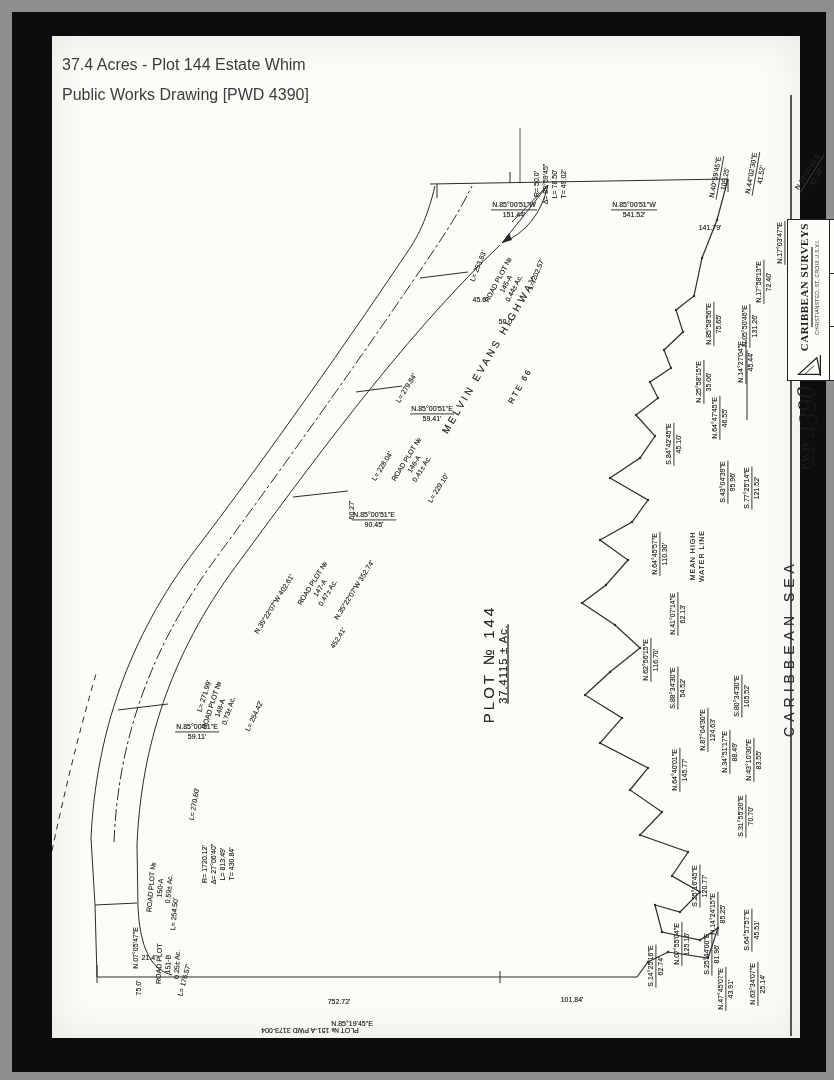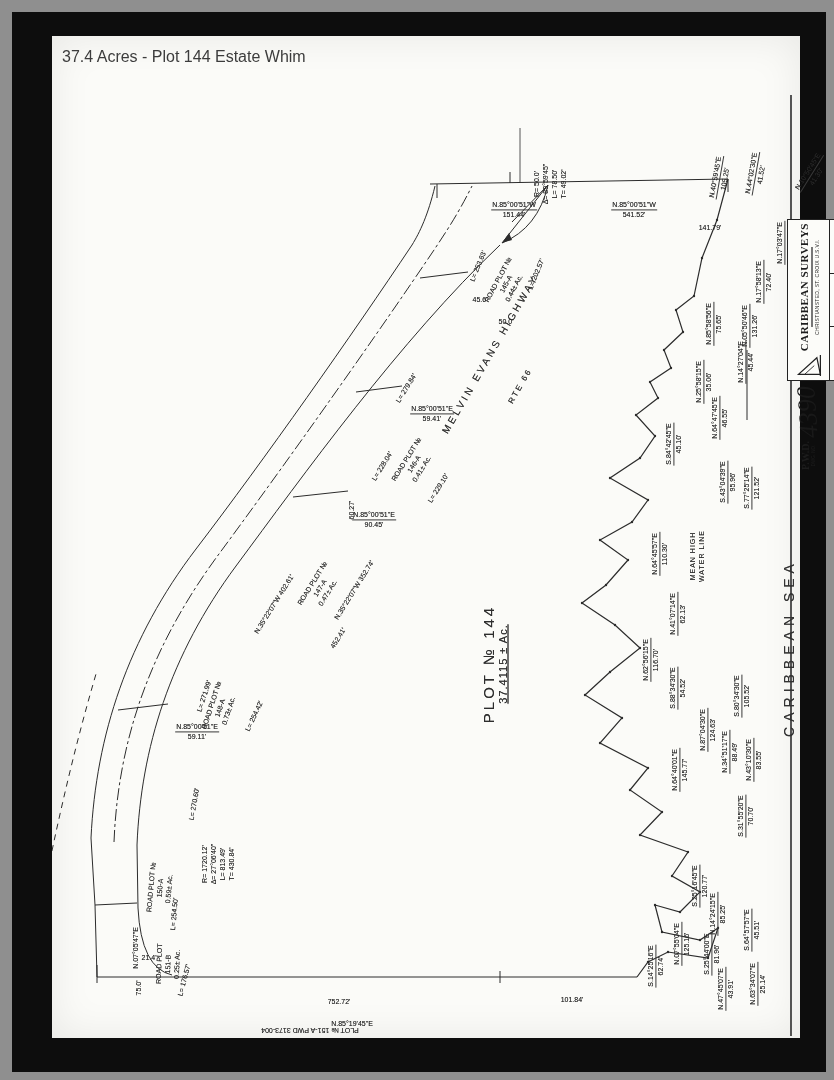--- a/index.html
+++ b/index.html
@@ -3,21 +3,21 @@
 <meta charset="utf-8">
 <style>
   html,body{margin:0;padding:0;background:#6e6e6e;}
   #scan{position:relative;width:834px;height:1080px;background:#8f8f8f;overflow:hidden;
         font-family:"Liberation Sans",sans-serif;}
   #frame{position:absolute;left:12px;top:12px;width:814px;height:1060px;background:#0d0d0d;}
   #sheet{position:absolute;left:52px;top:36px;width:748px;height:1002px;background:#fbfbf8;
          box-shadow:inset 0 0 40px rgba(0,0,0,.08);}
   
   #caption{position:absolute;left:10px;top:10px;color:#3c3c3c;font-size:16px;line-height:1.35;}
-  #caption div{white-space:nowrap;}
+  #caption div{white-space:nowrap;margin-top:8px;}
   
   svg.lines{position:absolute;left:0;top:0;}
   
   .lbl{position:absolute;display:flex;flex-direction:column;align-items:center;
        font-size:7px;line-height:1.3;color:#2d2d2d;white-space:nowrap;text-align:center;
        text-shadow:0 0 .3px rgba(20,20,20,.6);}
   .lbl span{display:block;padding:0 1px;}
   .lbl.u span:first-child{border-bottom:1px solid #3a3a3a;}
   .lbl.ws{letter-spacing:1px;}
   
@@ -57,20 +57,21 @@
 </style>
 </head>
 <body>
 
 <div id="scan">
   <div id="frame"></div>
   <div id="sheet">
 
     <div id="caption">
       <div>37.4 Acres - Plot 144 Estate Whim</div>
+      <div>Public Works Drawing [PWD 4390]</div>
     </div>
 
     <svg class="lines" width="748" height="1002" viewBox="52 36 748 1002" fill="none" stroke="#2c2c2c" stroke-width="1">
       <defs>
         <marker id="vtx" markerWidth="4" markerHeight="4" refX="2" refY="2">
           <circle cx="2" cy="2" r="1" fill="#2c2c2c" stroke="none"></circle>
         </marker>
       </defs>
 
       <path d="M 791 95 V 1036" stroke-width="1.6"></path>

